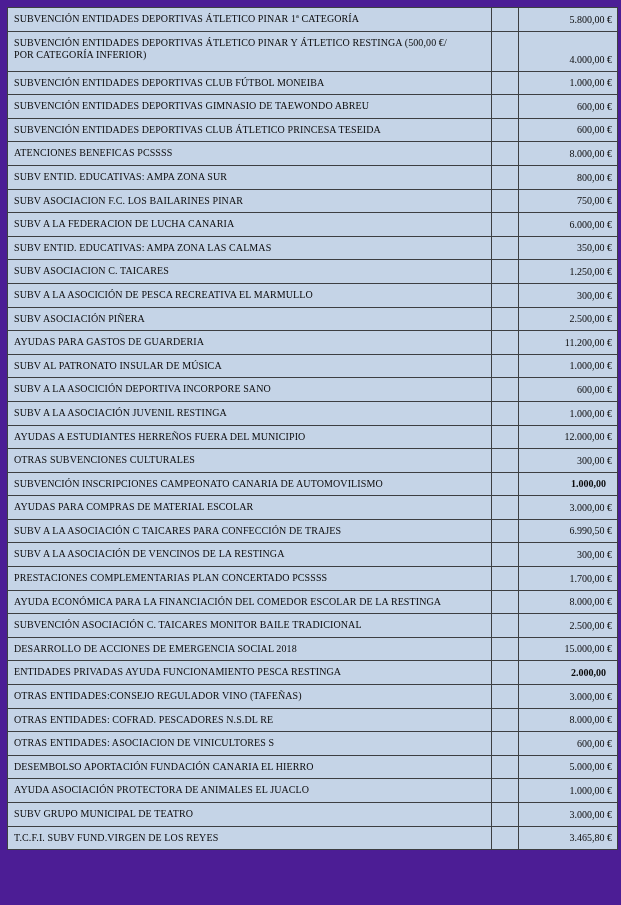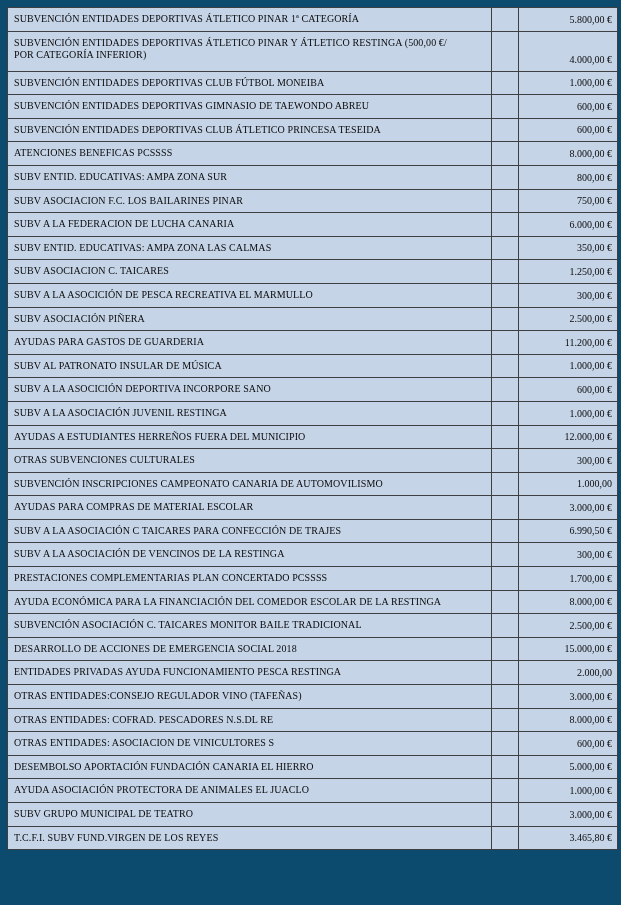--- a/index.html
+++ b/index.html
@@ -7,21 +7,21 @@
     padding: 0;
     background: #ffffff;
     width: 621px;
     height: 905px;
     font-family: "Liberation Serif", "DejaVu Serif", serif;
   }
   .page {
     position: relative;
     width: 621px;
     height: 905px;
-    background: #0c4a6e;
+    background: #4c1d95;
     overflow: hidden;
   }
   table.subsidies {
     position: absolute;
     left: 7px;
     top: 7px;
     width: 610px;
     border-collapse: collapse;
     table-layout: fixed;
   }
@@ -45,21 +45,21 @@
     letter-spacing: 0.1px;
   }
   td.spacer { padding: 0; }
   td.amount {
     vertical-align: bottom;
     text-align: right;
     padding: 2px 5px 5px 2px;
     white-space: nowrap;
     margin-left: 16px;
   }
-  td.amount.clipped { padding-right: 5px; }
+  td.amount.clipped { padding-right: 11px; font-weight: bold; }
 </style>
 </head>
 <body>
 
 <div class="page">
   <table class="subsidies">
     <colgroup>
       <col class="c-concept">
       <col class="c-spacer">
       <col class="c-amount">

